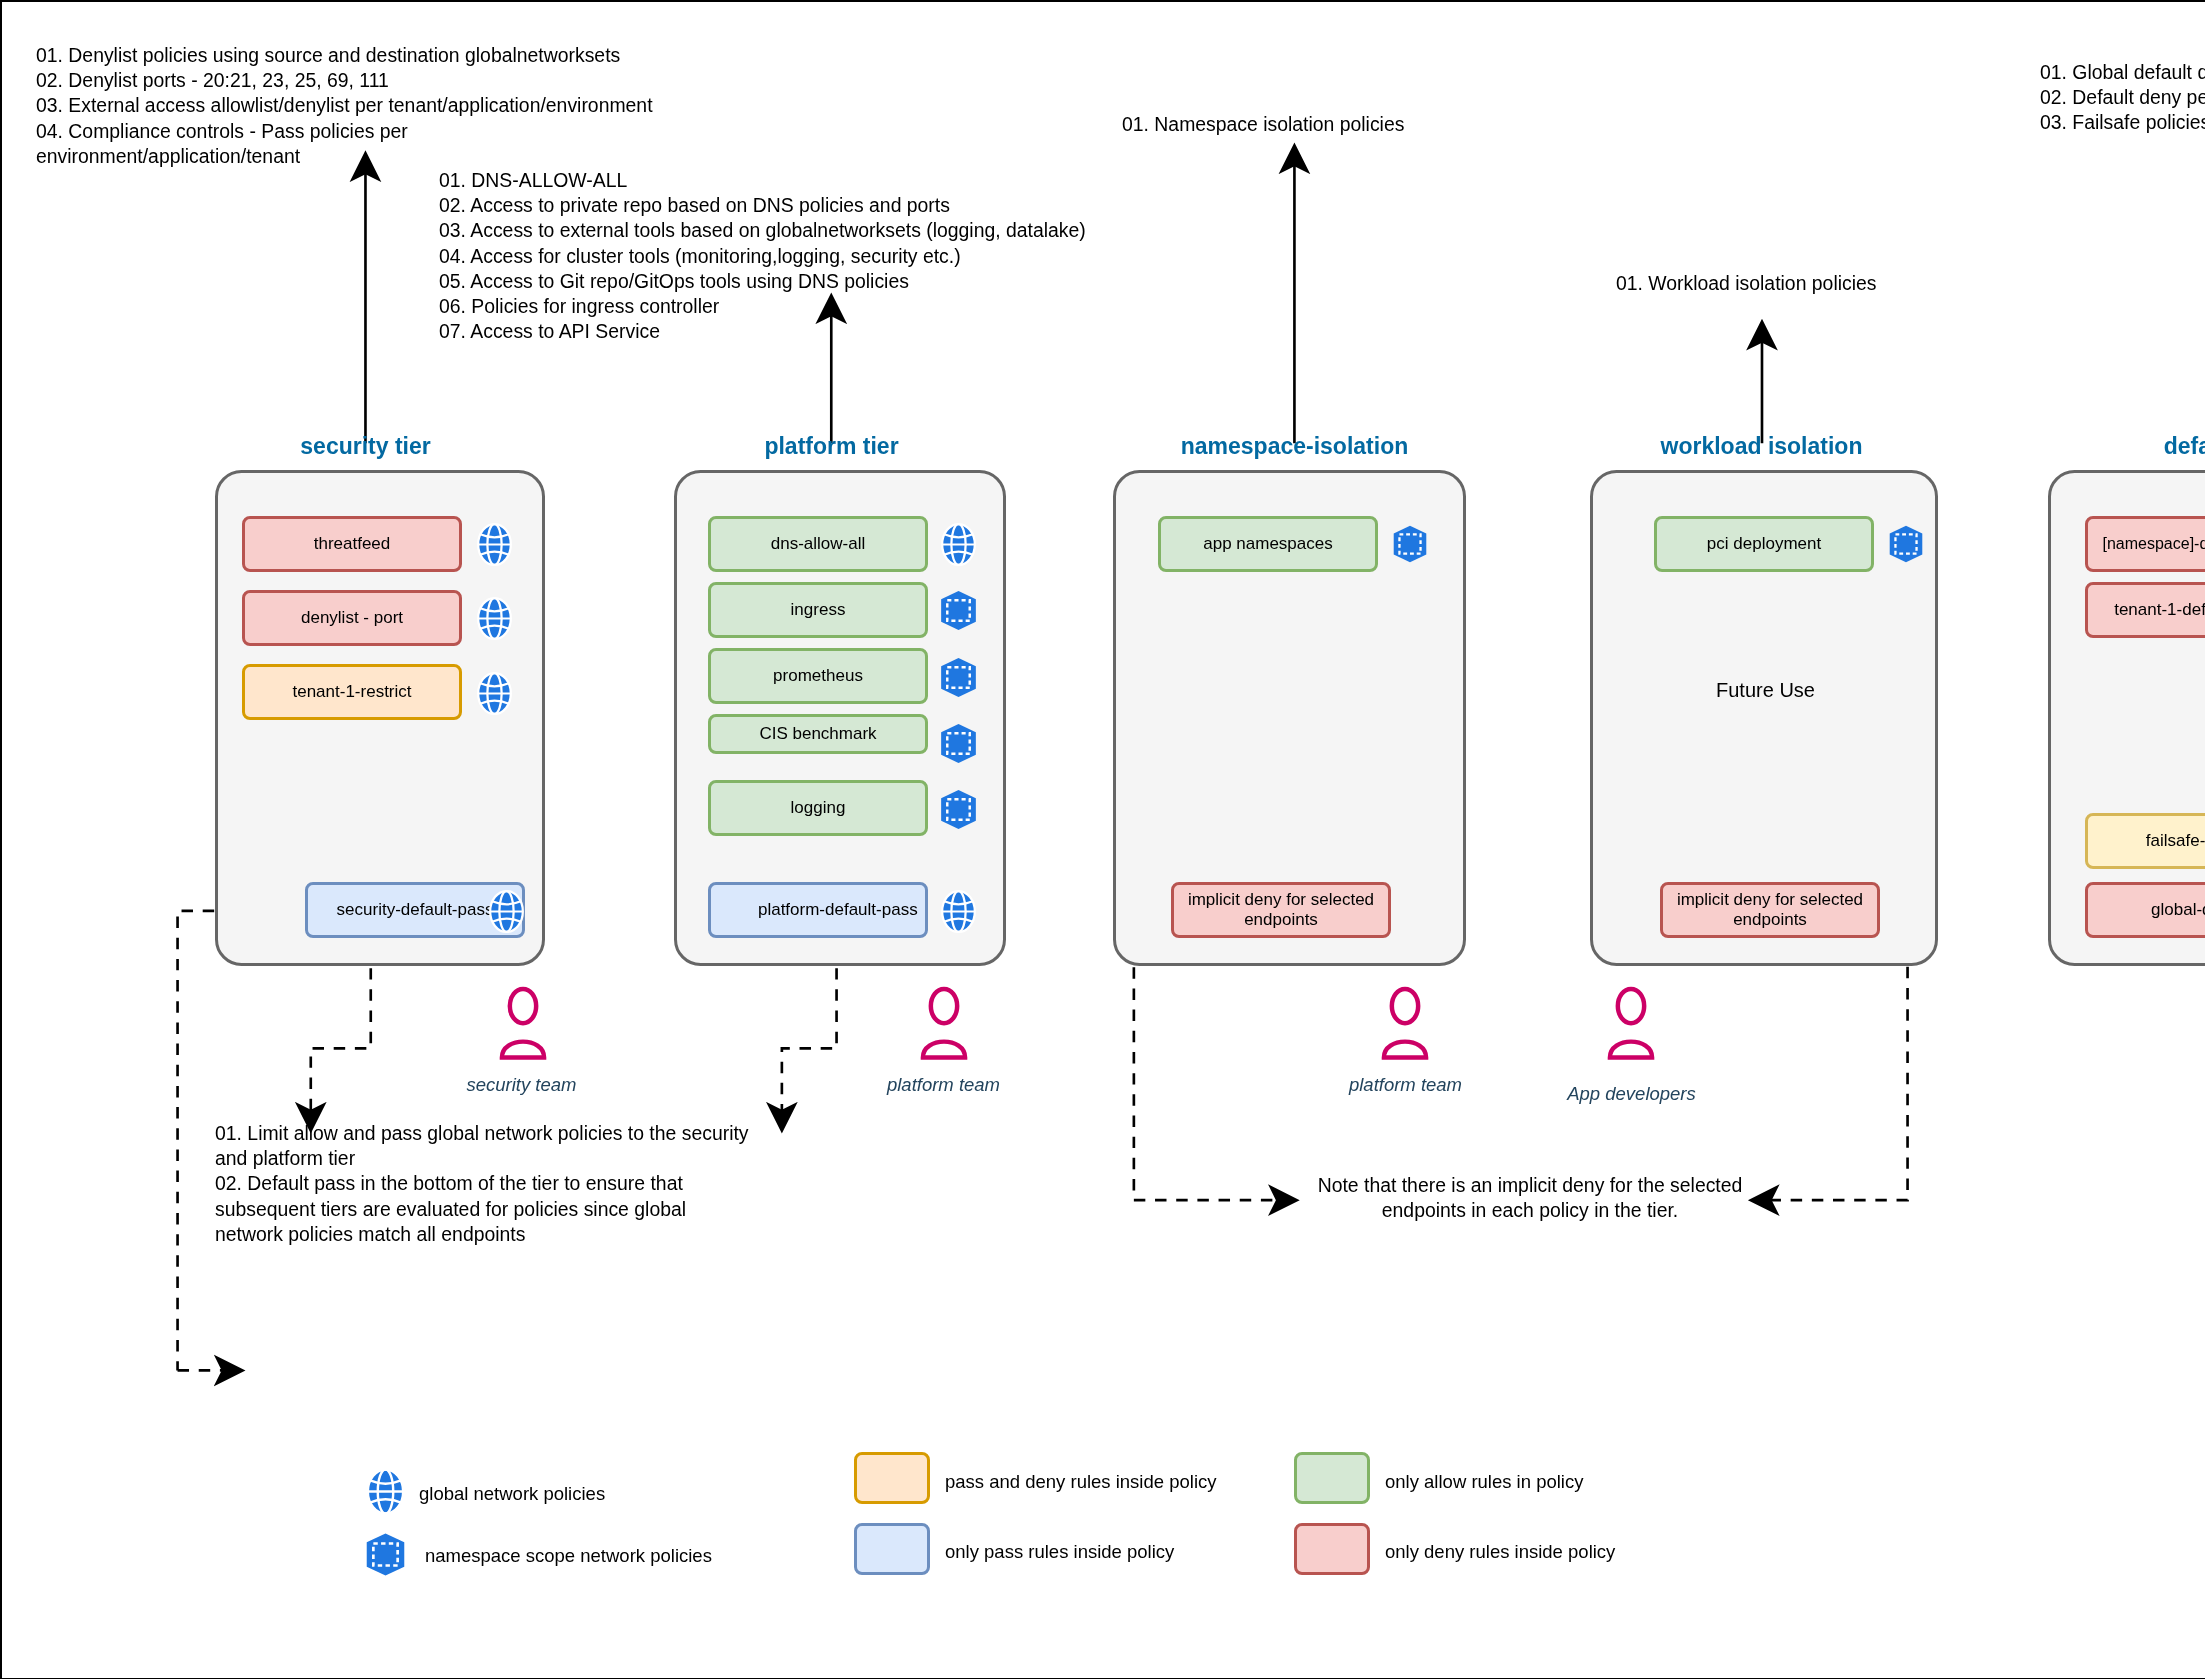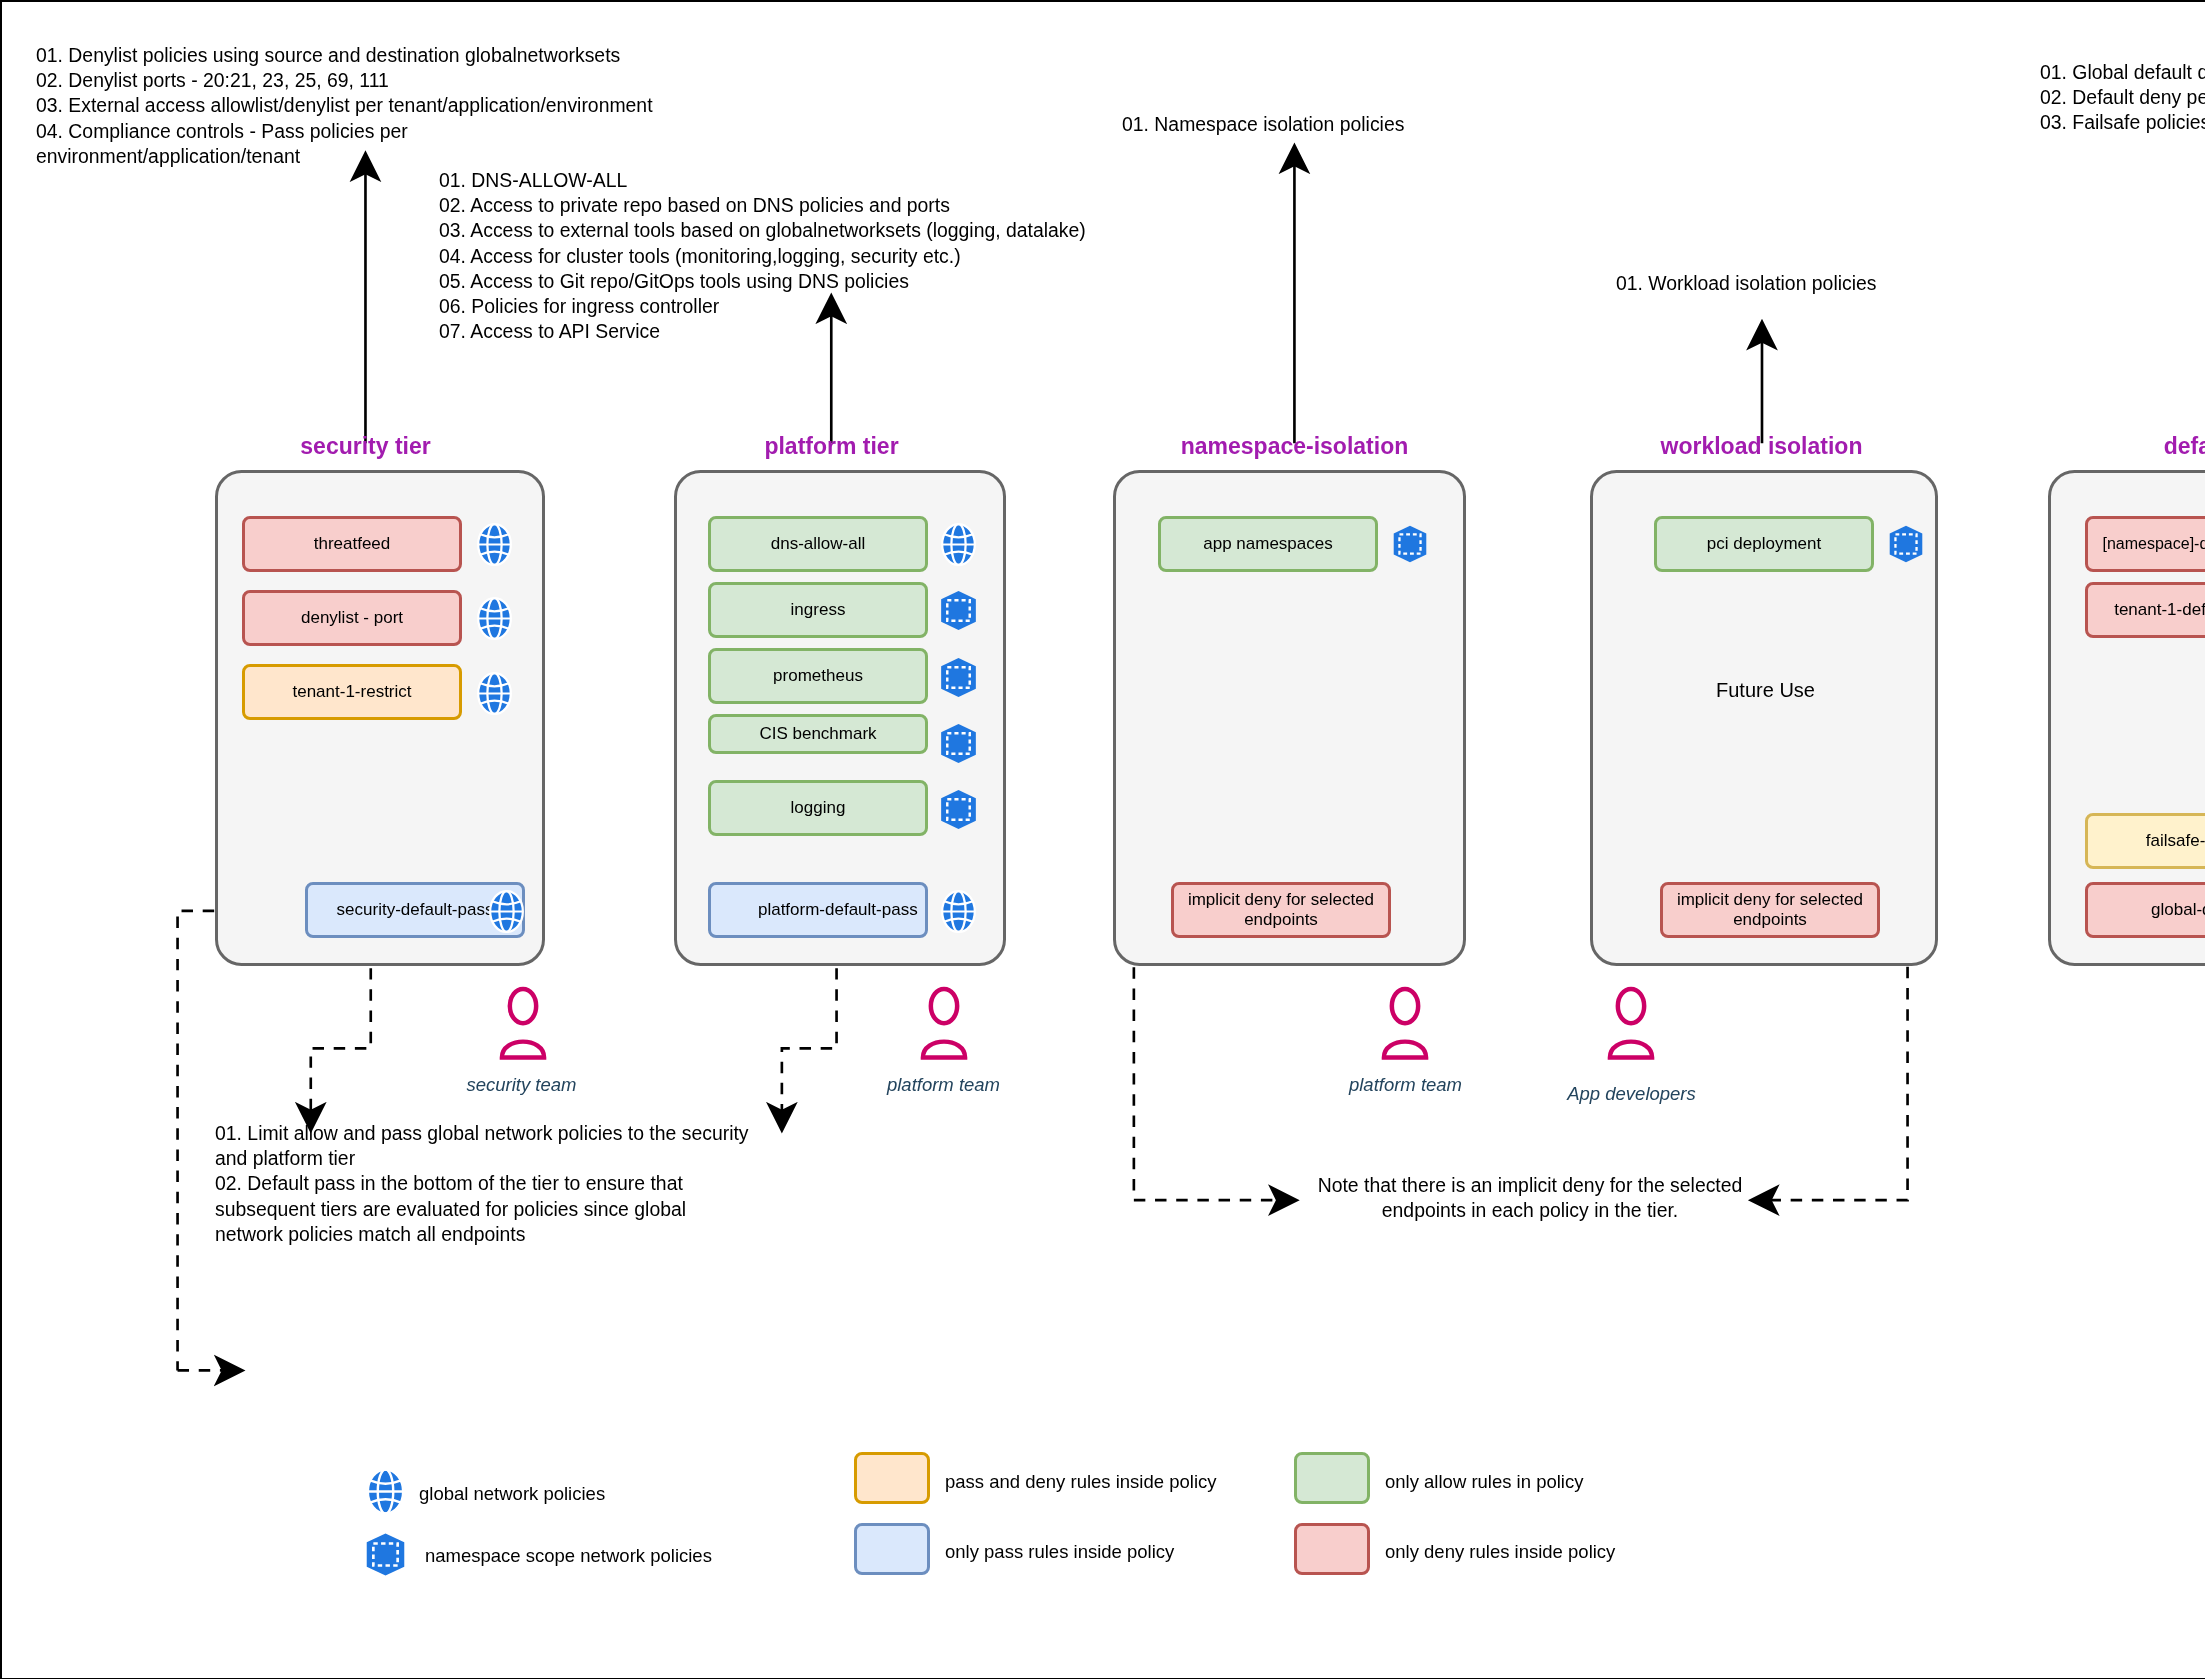--- a/index.html
+++ b/index.html
@@ -5,21 +5,21 @@
   html,body{margin:0;padding:0;background:#ffffff;}
   body{font-family:"Liberation Sans",sans-serif;}
   #page{position:relative;width:2756px;height:1680px;background:#fff;
         border:2.6px solid #000;box-sizing:border-box;overflow:hidden;}
 
   
   .note{position:absolute;font-size:19.4px;line-height:1.30;color:#000;white-space:pre-line;}
   .note-c{text-align:center;}
 
   
-  .tier-title{position:absolute;font-size:23px;font-weight:bold;color:#a21caf;
+  .tier-title{position:absolute;font-size:23px;font-weight:bold;color:#0369a1;
               text-align:center;white-space:nowrap;}
   .tier-box{position:absolute;background:#F5F5F5;border:3.5px solid #666666;
             border-radius:26.5px;box-sizing:border-box;}
 
   
   .pill{position:absolute;box-sizing:border-box;border-radius:8px;border-width:3.1px;
         border-style:solid;display:flex;align-items:center;justify-content:center;
         text-align:center;font-size:17px;line-height:1.2;color:#000;padding:1.8px 4.4px;}
   .p-deny {background:#F8CECC;border-color:#B85450;}
   .p-allow{background:#D5E8D4;border-color:#82B366;}

